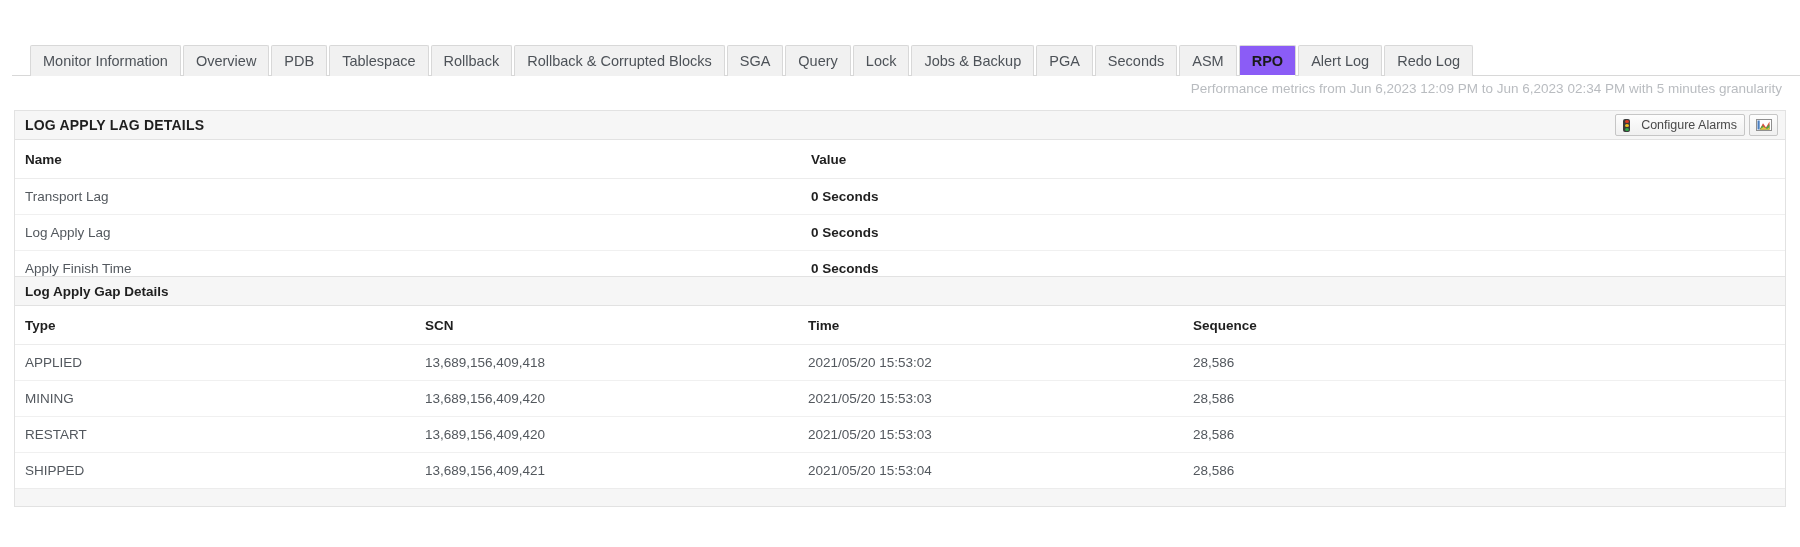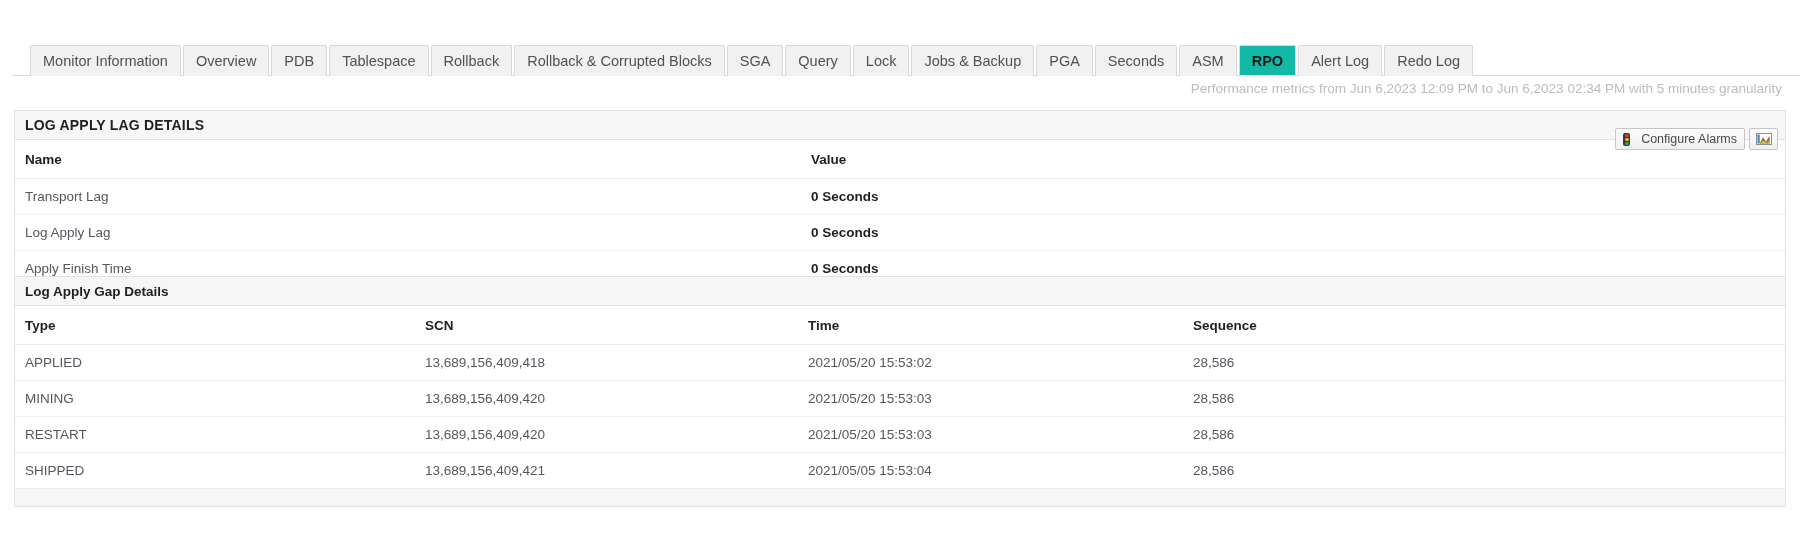--- a/index.html
+++ b/index.html
@@ -44,21 +44,21 @@
     border: 1px solid #d8d8d8;
     border-bottom: none;
     border-radius: 2px 2px 0 0;
     white-space: nowrap;
     cursor: pointer;
     user-select: none;
     bottom: -1px;
   }
 
   .tab.active {
-    background: #14b8a6;
+    background: #8b5cf6;
     color: #1a1a1a;
     font-weight: bold;
     border-color: #d8d8d8;
     z-index: 3;
   }
   .tab.active::after {
     content: "";
     position: absolute;
     left: 0; right: 0; bottom: -1px;
     height: 2px;
@@ -123,21 +123,20 @@
     gap: 11px;
     height: 22px;
     padding: 0 7px;
     font-size: 12.5px;
     color: #4a4a4a;
     background: linear-gradient(#fdfdfd, #f0f0f0);
     border: 1px solid #c6c6c6;
     border-radius: 2px;
     cursor: pointer;
     white-space: nowrap;
-    margin-top: 14px;
   }
 
   .btn-icon-only {
     width: 29px;
     padding: 0;
     justify-content: center;
   }
 
   
   .traffic {
@@ -325,21 +324,21 @@
           </tr>
           <tr>
             <td>RESTART</td>
             <td>13,689,156,409,420</td>
             <td>2021/05/20 15:53:03</td>
             <td>28,586</td>
           </tr>
           <tr>
             <td>SHIPPED</td>
             <td>13,689,156,409,421</td>
-            <td>2021/05/05 15:53:04</td>
+            <td>2021/05/20 15:53:04</td>
             <td>28,586</td>
           </tr>
         </tbody>
     </table>
 
     <div class="table-footer"></div>
   </div>
 
 </div>
 

